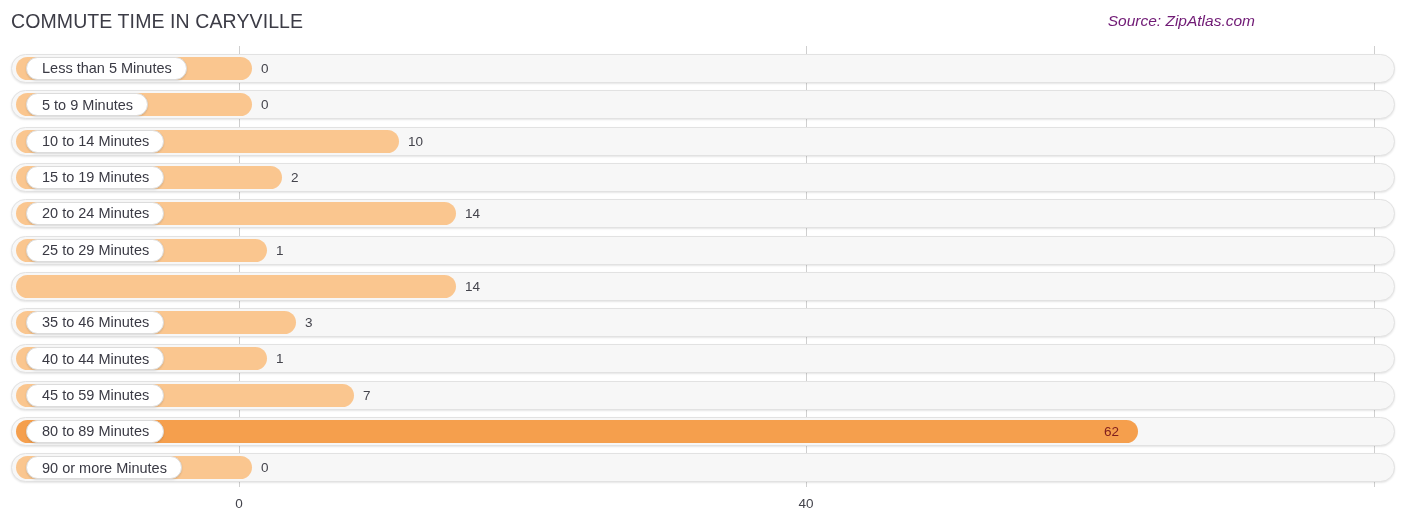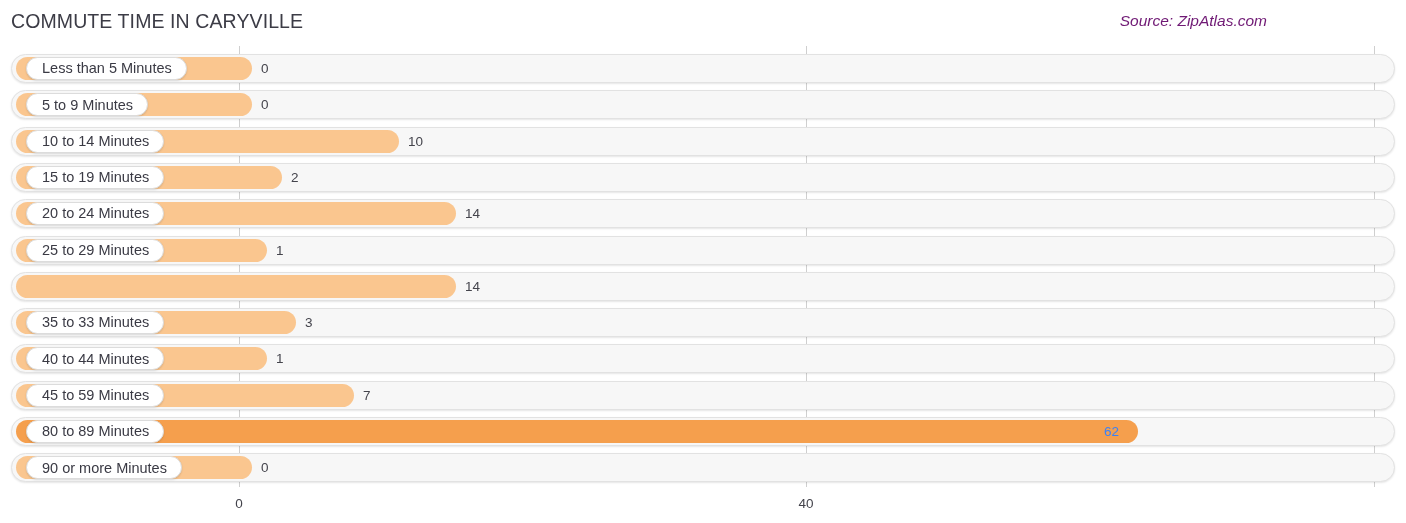--- a/index.html
+++ b/index.html
@@ -15,21 +15,20 @@
     overflow: hidden;
     position: relative;
   }
 
   
   #header {
     position: absolute;
     left: 0; top: 0;
     width: 1266px;
     height: 46px;
-    padding-left: 12px;
   }
   #chart-title {
     position: absolute;
     left: 11px;
     top: 10px;
     font-size: 19.5px;
     letter-spacing: 0.1px;
     color: #3c3c46;
     font-weight: 400;
     white-space: nowrap;
@@ -122,21 +121,21 @@
     position: absolute;
     top: 3px;
     height: 23px;
     display: flex;
     align-items: center;
     font-size: 13.5px;
     color: #44444c;
     white-space: nowrap;
   }
   .value.inside {
-    color: #3b82f6;
+    color: #7f1d1d;
   }
 
   
   #axis {
     position: absolute;
     left: 0;
     top: 441px;
     width: 1406px;
     height: 36px;
   }
@@ -214,21 +213,21 @@
       </div>
       <div class="row" style="top: 225.8px;">
         <div class="track"></div>
         <div class="bar" style="width: 440px;"></div>
         <div class="value" style="left: 454px;">14</div>
       </div>
       <div class="row" style="top: 262.1px;">
         <div class="track"></div>
         <div class="bar" style="width: 280px;"></div>
         <div class="pill">
-          <span class="pill-label">35 to 33 Minutes</span>
+          <span class="pill-label">35 to 46 Minutes</span>
         </div>
         <div class="value" style="left: 294px;">3</div>
       </div>
       <div class="row" style="top: 298.4px;">
         <div class="track"></div>
         <div class="bar" style="width: 251px;"></div>
         <div class="pill">
           <span class="pill-label">40 to 44 Minutes</span>
         </div>
         <div class="value" style="left: 265px;">1</div>

